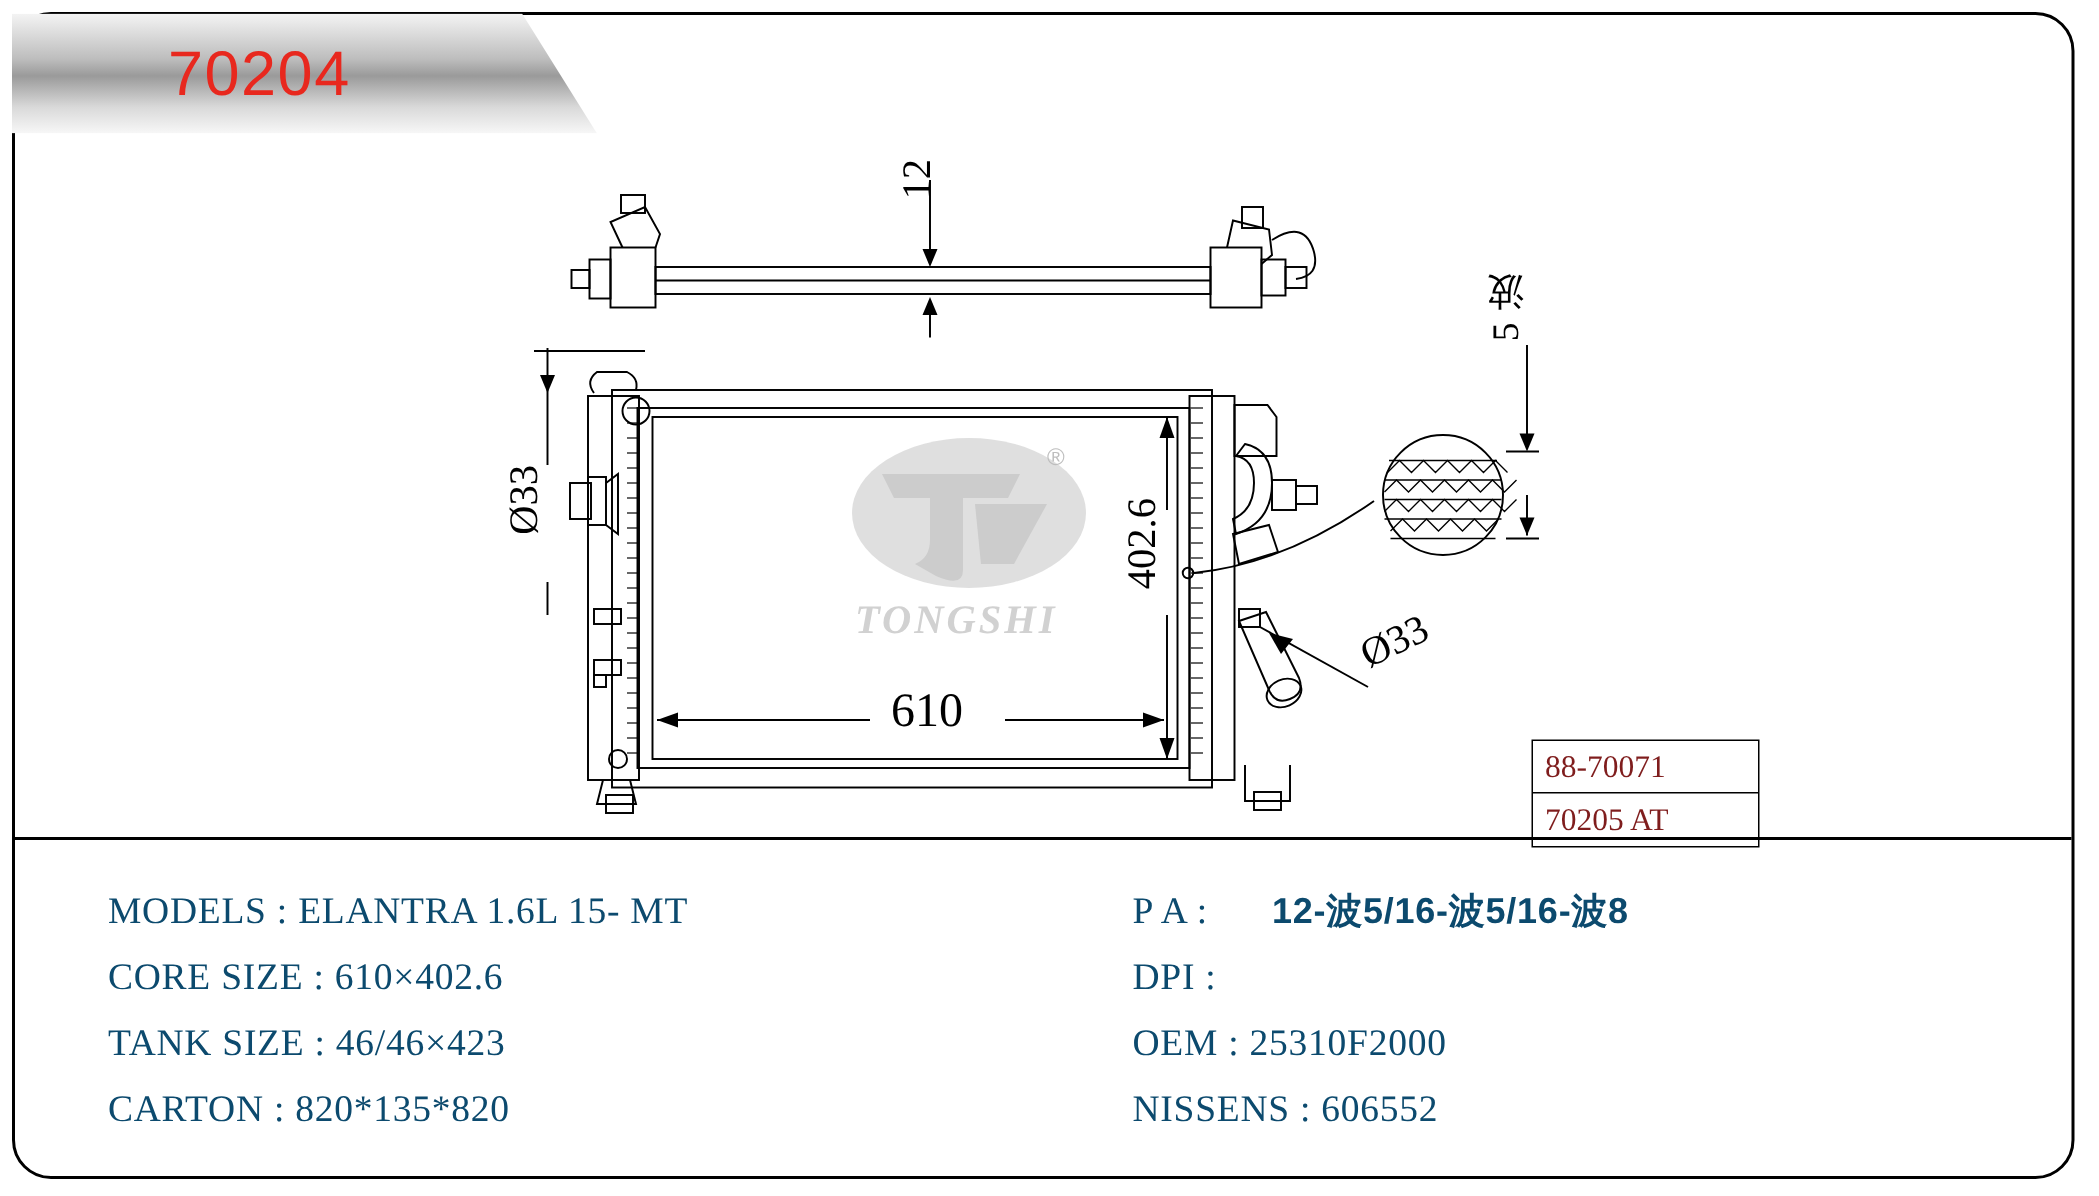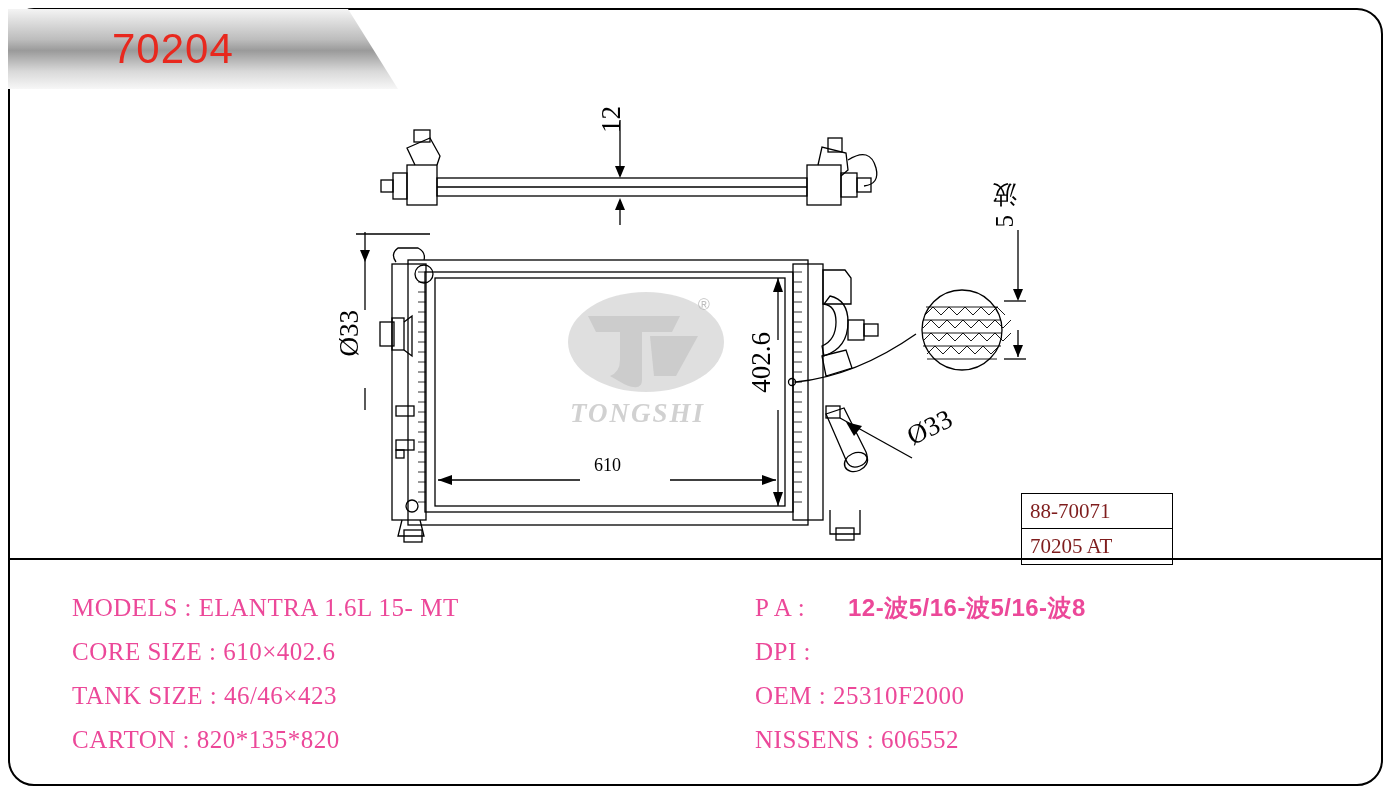--- a/index.html
+++ b/index.html
@@ -64,21 +64,21 @@
     position:absolute;left:10px;top:558px;width:1371px;height:228px;
     border-top:2px solid #000;box-sizing:border-box;
   }
   .col-left{
     position:absolute;left:62px;top:26px;width:660px;
   }
   .col-right{
     position:absolute;left:745px;top:26px;width:600px;
   }
   .info-line{
-    font-family:"Liberation Serif", serif;font-size:25px;color:#ec4899;
+    font-family:"Liberation Serif", serif;font-size:25px;color:#0c4a6e;
     line-height:44px;white-space:nowrap;letter-spacing:.5px;
   }
   .info-line .bold{font-weight:bold;font-family:"Liberation Sans", sans-serif;font-size:24px;margin-left:36px;}
 </style>
 </head>
 <body>
 
 <div class="sheet">
 
   <div class="frame"></div>
@@ -257,21 +257,21 @@
         <text x="20" y="142" font-family="Liberation Serif, serif" font-size="27" font-style="italic" font-weight="bold" fill="#9a9a9a" letter-spacing="2">TONGSHI</text>
       </svg>
     </div>
 
     <div class="dim v" style="left:586px;top:96px;font-size:27px;">12</div>
 
     <div class="dim v" style="left:324px;top:300px;font-size:27px;">Ø33</div>
 
     <div class="dim v" style="left:736px;top:322px;font-size:27px;">402.6</div>
 
-    <div class="dim" style="left:584px;top:445px;font-size:18px;">610</div>
+    <div class="dim" style="left:584px;top:445px;font-size:32px;">610</div>
 
     <div class="dim" style="left:892px;top:414px;font-size:27px;transform:rotate(-26deg);transform-origin:left top;">Ø33</div>
 
     <div class="dim v" style="left:978px;top:205px;font-size:25px;">波5</div>
 
     <div class="codebox">
       <div class="row top">88-70071</div>
       <div class="row">70205  AT</div>
     </div>
   </div>

